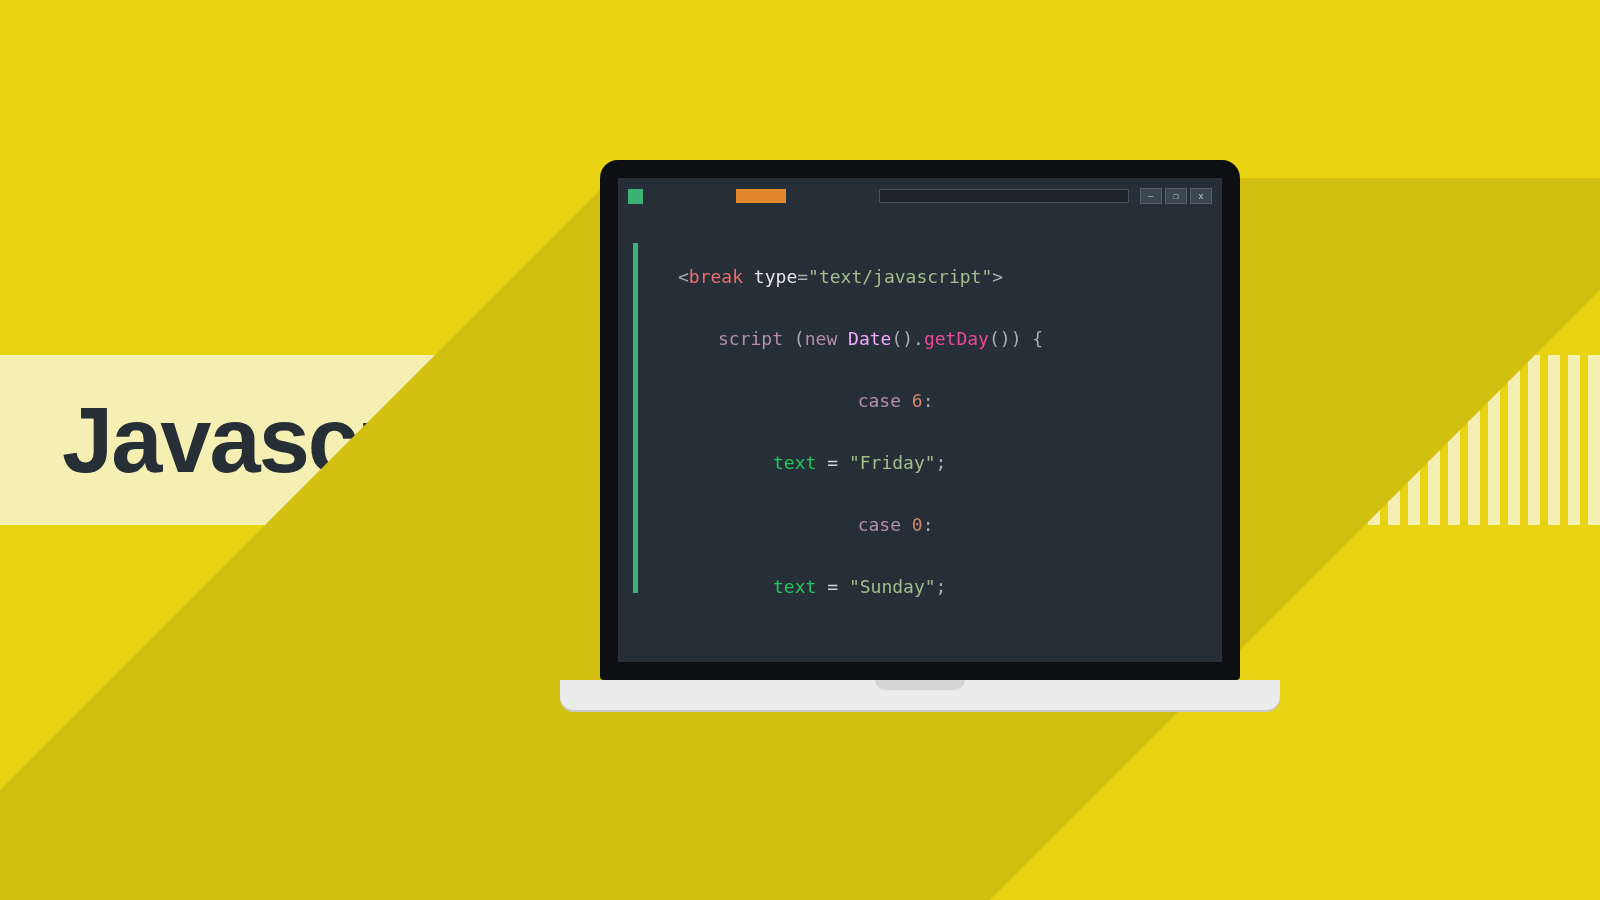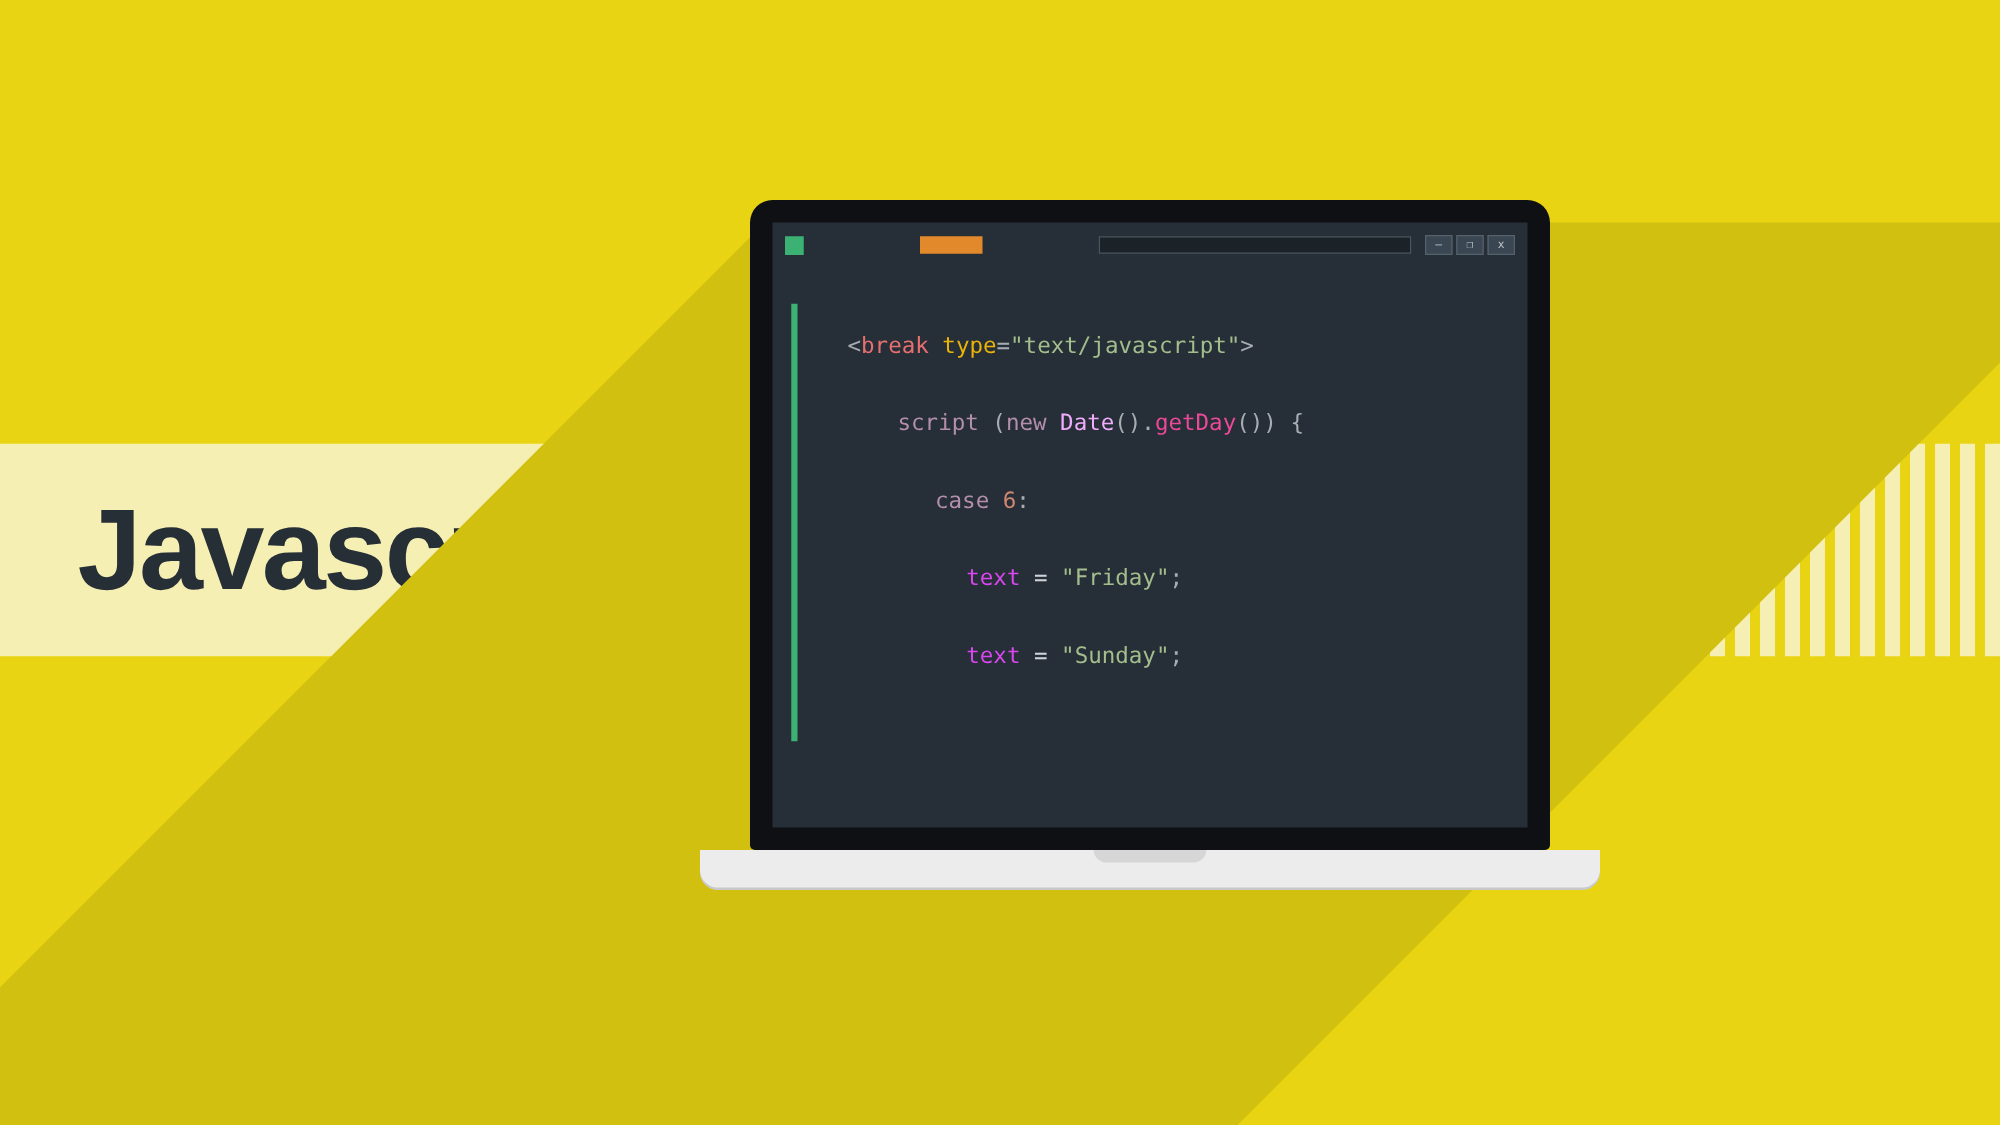--- a/index.html
+++ b/index.html
@@ -153,32 +153,32 @@
   .code {
     position: absolute;
     top: 52px;
     left: 60px;
     font-size: 18px;
     line-height: 31px;
     color: #c6cfd6;
     white-space: pre;
   }
   .c-tag    { color: #e86f6f; }
-  .c-attr   { color: #eab308; }
+  .c-attr   { color: #e5e5e5; }
   .c-kw     { color: #b48ead; }
   .c-class  { color: #f0abfc; }
   .c-func   { color: #ec4899; }
   .c-num    { color: #d08770; }
   .c-str    { color: #a3be8c; }
-  .c-var    { color: #d946ef; }
+  .c-var    { color: #22c55e; }
   .c-punct  { color: #a7adb3; }
   .c-eq     { color: #d0d4d8; font-style: italic; }
 
   .i1 { padding-left: 40px; }
-  .i2 { padding-left: 70px; }
+  .i2 { padding-left: 70px; text-align: center; }
   .i3 { padding-left: 95px; }
 </style>
 </head>
 <body>
 
 <div class="title-band">
   <div class="title-text">Javascript</div>
 </div>
 
 <div class="short-bars">
@@ -219,20 +219,21 @@
         <div class="win-btn">x</div>
       </div>
 
       <div class="gutter"></div>
 
       <div class="code">
 <div><span class="c-punct">&lt;</span><span class="c-tag">break</span><span class="c-attr"> type</span><span class="c-punct">=</span><span class="c-str">"text/javascript"</span><span class="c-punct">&gt;</span></div>
 <div class="i1"><span class="c-kw">script</span><span class="c-punct"> (</span><span class="c-kw">new</span><span class="c-class"> Date</span><span class="c-punct">().</span><span class="c-func">getDay</span><span class="c-punct">()) {</span></div>
 <div class="i2"><span class="c-kw">case</span><span class="c-num"> 6</span><span class="c-punct">:</span></div>
 <div class="i3"><span class="c-var">text </span><span class="c-eq">= </span><span class="c-str">"Friday"</span><span class="c-punct">;</span></div>
+<div class="i2"><span class="c-kw">case</span><span class="c-num"> 0</span><span class="c-punct">:</span></div>
 <div class="i3"><span class="c-var">text </span><span class="c-eq">= </span><span class="c-str">"Sunday"</span><span class="c-punct">;</span></div>
 
 
 
 
 
       </div>
 
     </div>
   </div>

